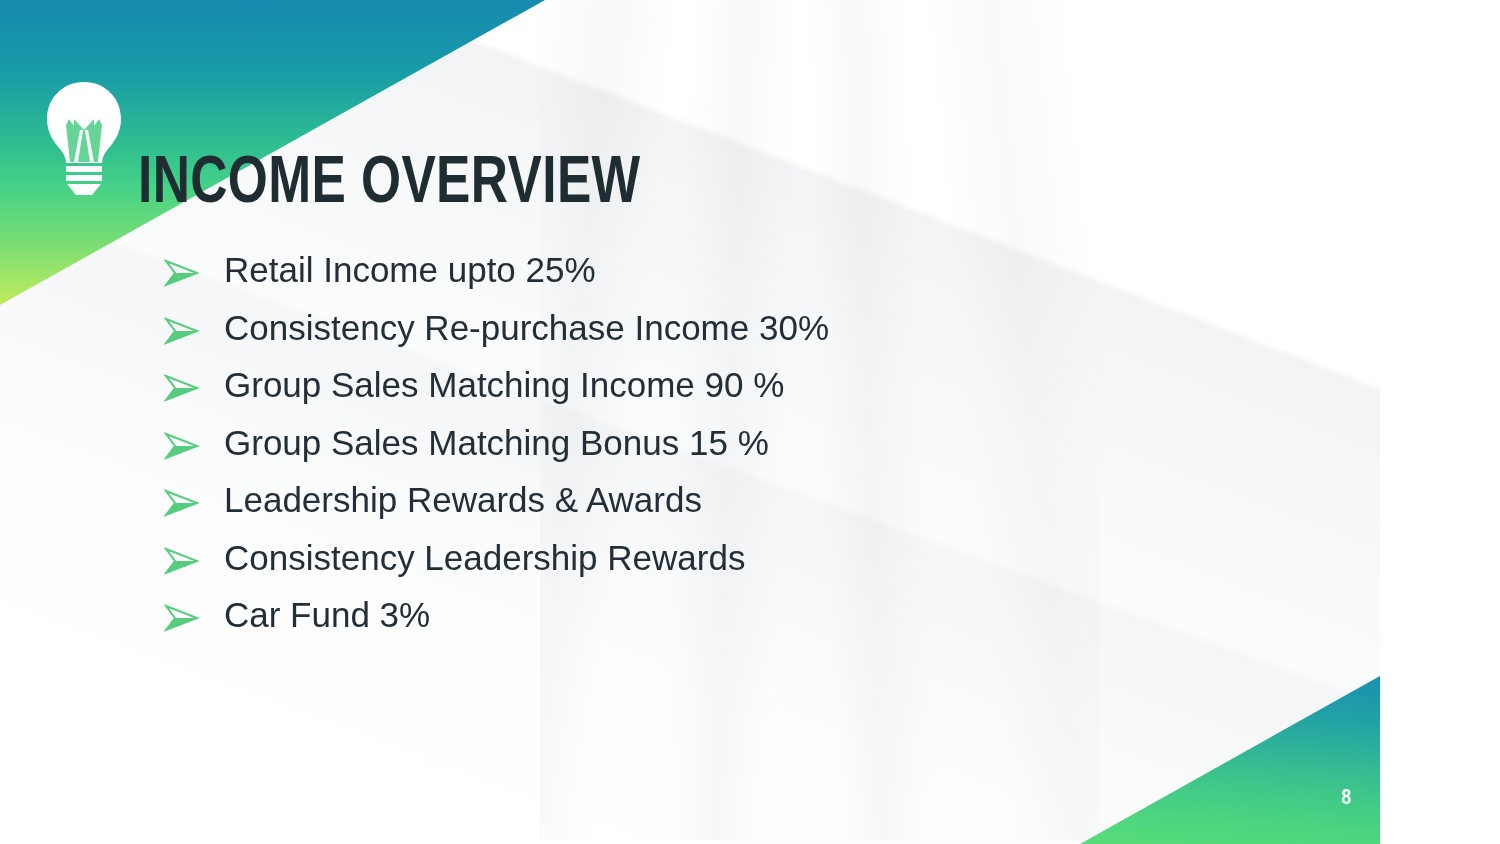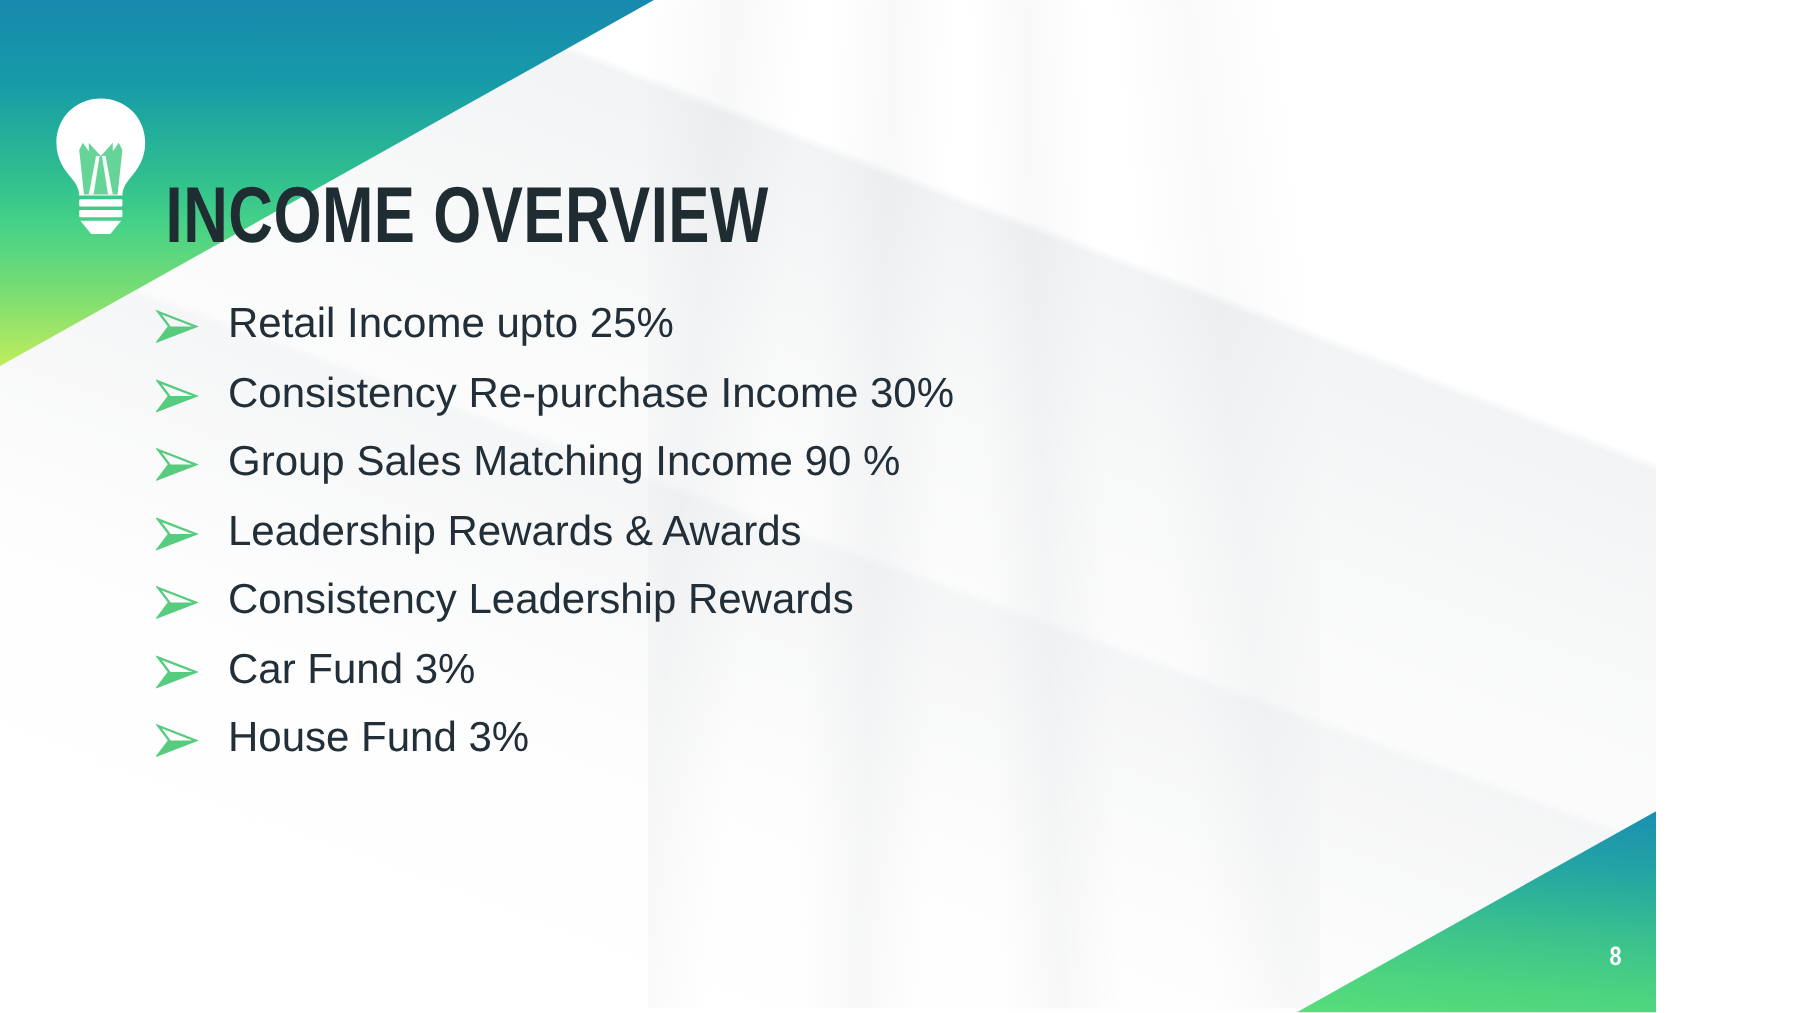--- a/index.html
+++ b/index.html
@@ -142,21 +142,21 @@
     letter-spacing: 0.5px;
     text-transform: uppercase;
     transform: scaleX(0.78);
     transform-origin: left top;
     white-space: nowrap;
   }
 
   
   .bullet-list {
     position: absolute;
-    left: 130px;
+    left: 164px;
     top: 250px;
     width: 1150px;
     margin: 0;
     padding: 0;
     list-style: none;
   }
   .bullet-item {
     display: flex;
     align-items: baseline;
     height: 57.5px;
@@ -238,20 +238,29 @@
     <li class="bullet-item">
       <span class="bullet-marker">
         <svg viewBox="0 0 36 30" xmlns="http://www.w3.org/2000/svg">
           <path d="M2 3 L33 15 L2 27 L11 15 Z" fill="none" stroke="#57cc7f" stroke-width="2"></path>
           <path d="M2 27 L33 15 L11 15 Z" fill="#57cc7f"></path>
         </svg>
       </span>
       <span class="bullet-text">Group Sales Matching Income 90 %</span>
     </li>
 
+    <li class="bullet-item">
+      <span class="bullet-marker">
+        <svg viewBox="0 0 36 30" xmlns="http://www.w3.org/2000/svg">
+          <path d="M2 3 L33 15 L2 27 L11 15 Z" fill="none" stroke="#57cc7f" stroke-width="2"></path>
+          <path d="M2 27 L33 15 L11 15 Z" fill="#57cc7f"></path>
+        </svg>
+      </span>
+      <span class="bullet-text">Group Sales Matching Bonus 15 %</span>
+    </li>
 
     <li class="bullet-item">
       <span class="bullet-marker">
         <svg viewBox="0 0 36 30" xmlns="http://www.w3.org/2000/svg">
           <path d="M2 3 L33 15 L2 27 L11 15 Z" fill="none" stroke="#57cc7f" stroke-width="2"></path>
           <path d="M2 27 L33 15 L11 15 Z" fill="#57cc7f"></path>
         </svg>
       </span>
       <span class="bullet-text">Leadership Rewards &amp; Awards</span>
     </li>
@@ -269,29 +278,20 @@
     <li class="bullet-item">
       <span class="bullet-marker">
         <svg viewBox="0 0 36 30" xmlns="http://www.w3.org/2000/svg">
           <path d="M2 3 L33 15 L2 27 L11 15 Z" fill="none" stroke="#57cc7f" stroke-width="2"></path>
           <path d="M2 27 L33 15 L11 15 Z" fill="#57cc7f"></path>
         </svg>
       </span>
       <span class="bullet-text">Car Fund 3%</span>
     </li>
 
-    <li class="bullet-item">
-      <span class="bullet-marker">
-        <svg viewBox="0 0 36 30" xmlns="http://www.w3.org/2000/svg">
-          <path d="M2 3 L33 15 L2 27 L11 15 Z" fill="none" stroke="#57cc7f" stroke-width="2"></path>
-          <path d="M2 27 L33 15 L11 15 Z" fill="#57cc7f"></path>
-        </svg>
-      </span>
-      <span class="bullet-text">House Fund 3%</span>
-    </li>
 
 
   </ul>
 
   <div class="corner-bottom-right"></div>
   <div class="page-number">8</div>
 
 </div>
 
 </body></html>

